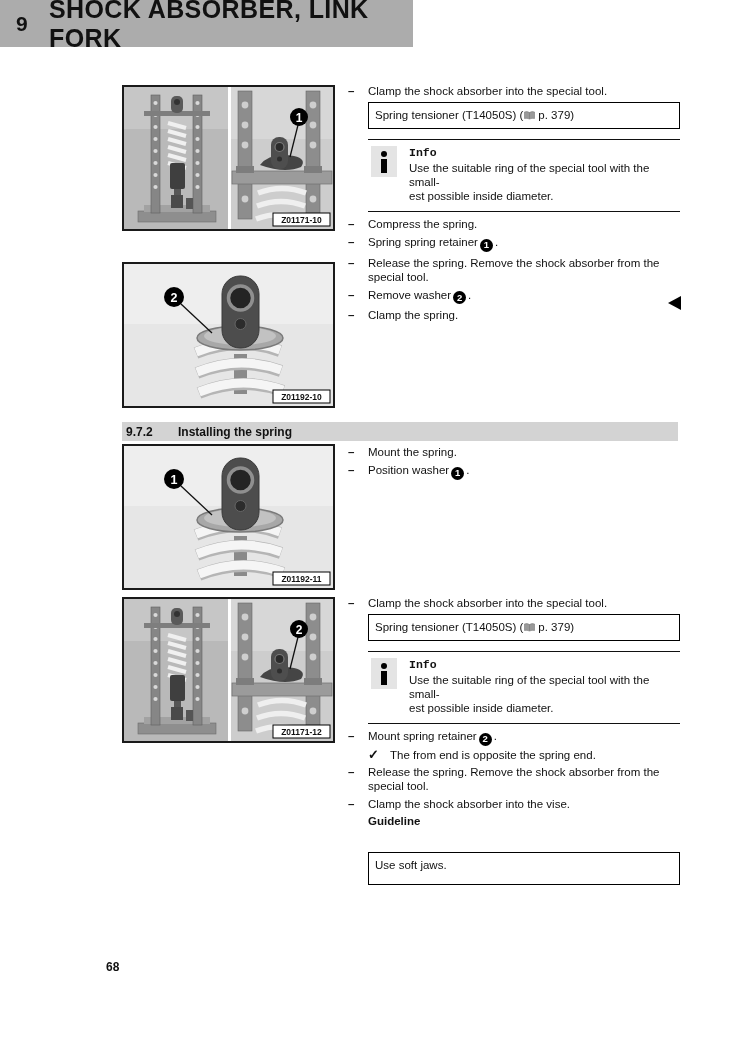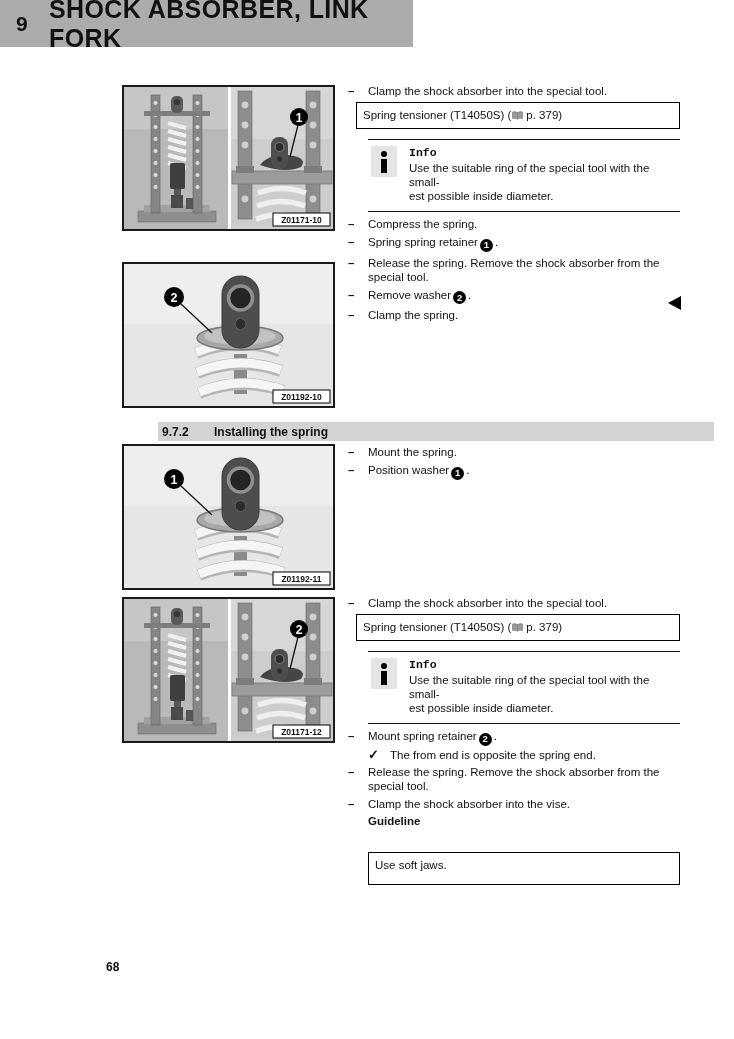--- a/index.html
+++ b/index.html
@@ -34,21 +34,21 @@
   .step .dash { width:20px; flex:0 0 20px; font-weight:bold; }
   .step .stext { flex:1; }
 
   .callout-inline {
     display:inline-flex; width:13px; height:13px; border-radius:50%;
     background:#000; color:#fff; font-size:9.5px; font-weight:bold;
     align-items:center; justify-content:center; vertical-align:-2px; margin:0 2px;
   }
 
   .tool-box {
-    margin-left:8px; margin-bottom:10px; border:1px solid #000;
+    margin-left:20px; margin-bottom:10px; border:1px solid #000;
     padding:5px 6px 6px 6px; display:flex; align-items:center;
   }
   .tool-box .manual-icon { margin:0 3px 0 1px; }
 
   .info-block {
     margin-left:20px; border-top:1.2px solid #111; border-bottom:1.2px solid #111;
     padding:6px 0 8px 0; display:flex; margin-bottom:5px;
   }
   .info-icon {
     flex:0 0 26px; width:26px; height:31px; background:#e4e4e4;
@@ -65,21 +65,21 @@
 
   .guideline-label { margin-left:20px; margin-bottom:1px;font-weight:bold; }
   .guideline-box {
     margin-left:20px; border:1px solid #000; padding:5px 6px 12px 6px;margin-top:24px;
   }
 
   
   .section-bar {
     position:absolute; left:122px; top:422px; width:556px; height:19px;
     background:#d3d3d3; display:flex; align-items:center;
-    font-size:12px; font-weight:bold;margin-left:36px;
+    font-size:12px; font-weight:bold;
   }
   .section-num { margin-left:4px; width:52px; }
   .section-title { }
 
   
   .side-marker {
     position:absolute; left:668px; top:296px; width:0; height:0;
     border-top:7px solid transparent; border-bottom:7px solid transparent;
     border-right:13px solid #000;
   }

